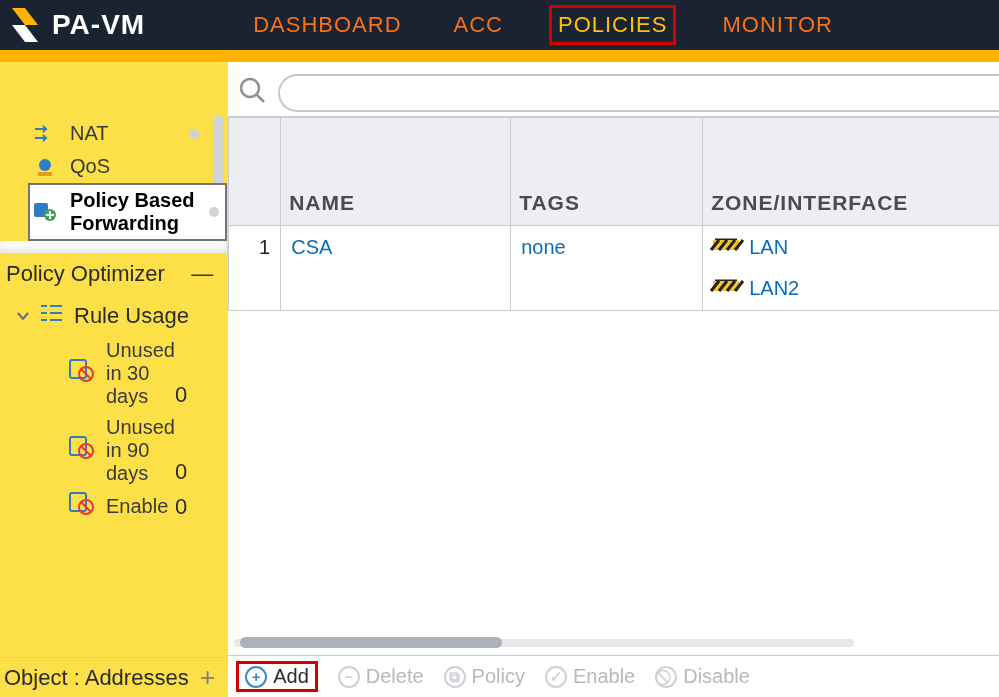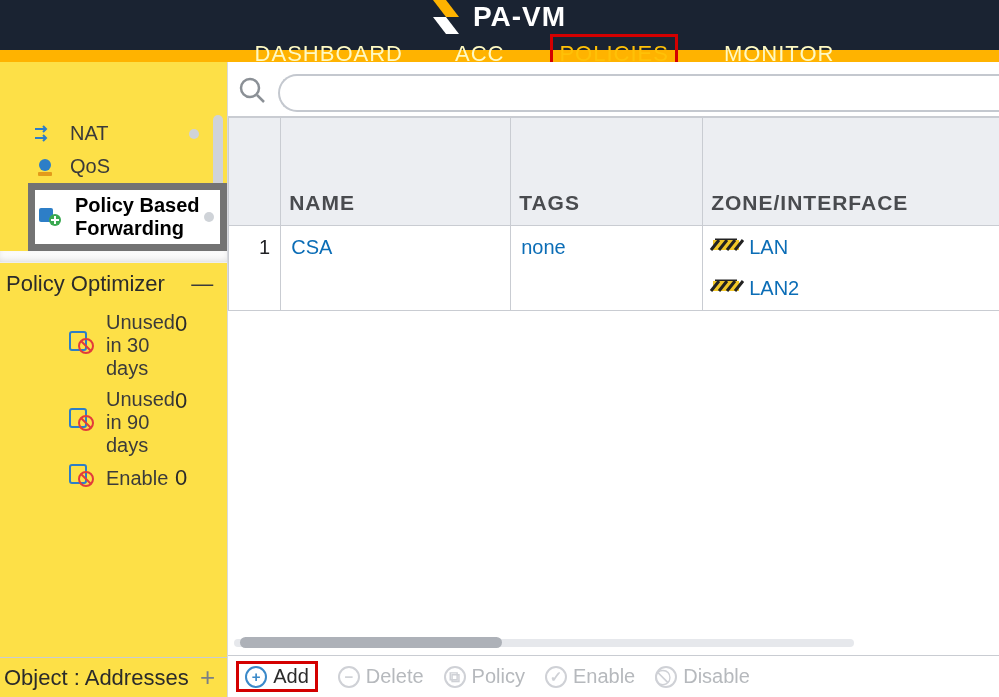--- a/index.html
+++ b/index.html
@@ -12,21 +12,20 @@
     background: #fff;
   }
 
   
   .topbar {
     background: #1a2332;
     height: 50px;
     display: flex;
     align-items: center;
     color: #c0c4c8;
-    flex-direction: column;
   }
   .logo-wrap {
     display: flex;
     align-items: center;
     padding: 0 12px 0 8px;
     gap: 10px;
   }
   .logo-icon svg { display:block; }
   .logo-text {
     color: #ffffff;
@@ -36,21 +35,21 @@
   }
   .topnav {
     display: flex;
     margin-left: 90px;
     height: 100%;
     gap: 40px;
     align-items: center;
   }
   .topnav-item {
     font-size: 22px;
-    color: #fef9c3;
+    color: #f97316;
     letter-spacing: 1px;
     cursor: pointer;
     padding: 4px 6px;
   }
   .topnav-item.active {
     color: #ffc107;
     border: 3px solid #d40000;
   }
 
   .accent-bar { height: 12px; background: #ffb300; margin-top: 0; }
@@ -91,21 +90,21 @@
     cursor:pointer;
     position:relative;
   }
   .policy-item .dot{
     position:absolute; right:28px; width:10px;height:10px;border-radius:50%; background:#cfd3d8;
   }
   .policy-item .icn{ width:26px; display:inline-flex; justify-content:center; }
   .policy-item.selected{
     font-weight:700;
     color:#000;
-    border:7px solid #737373;
+    border:2px solid #737373;
     background:#fff;
     padding:4px 4px;
   }
   .faded-area{
     height:12px;
     background:linear-gradient(#fafafa,#fff);
     border-bottom:1px solid #eee;
     box-shadow:inset 0 -4px 8px -4px rgba(0,0,0,.2);
   }
 
@@ -116,21 +115,21 @@
     cursor:pointer;
   }
   .optimizer-body{ padding:6px 0; }
   .rule-usage{
     display:flex; align-items:center; gap:10px;
     padding:6px 0 6px 16px; font-size:22px; color:#2c2c2c;
     cursor:pointer;
   }
   .rule-usage .chev{ color:#6d6f73; }
   .ru-child{
-    display:flex; align-items:flex-start; justify-content:space-between;
+    display:flex; align-items:flex-end; justify-content:space-between;
     padding:4px 40px 4px 70px; font-size:20px; color:#3b3b3b;
     cursor:pointer;
   }
   .ru-child .l{ display:flex; align-items:center; gap:12px;}
   .ru-child .cnt{ color:#2b2b2b; font-size:22px;}
 
   .left-spacer{ flex:1; }
   .obj-row{
     height:40px; border-top:1px solid #c9ccd2;
     display:flex; align-items:center; justify-content:space-between;
@@ -249,20 +248,34 @@
       </div>
     </div>
 
     <div class="faded-area"></div>
 
     <div class="optimizer-head">
       <span>Policy Optimizer</span>
       <span style="font-weight:300;color:#3b3b3b;">—</span>
     </div>
     <div class="optimizer-body">
+      <div class="rule-usage">
+        <span class="chev">
+          <svg width="14" height="14">
+              <path d="M2 4 L7 10 L12 4" stroke="#6d6f73" stroke-width="2" fill="none"></path>
+            </svg>
+        </span>
+        <span>
+          <svg width="24" height="20">
+              <path d="M1 3 H7 M1 10 H7 M1 17 H7" stroke="#2d7ec7" stroke-width="2"></path>
+              <path d="M10 3 H22 M10 10 H22 M10 17 H22" stroke="#2d7ec7" stroke-width="2"></path>
+            </svg>
+        </span>
+        <span>Rule Usage</span>
+      </div>
 
       <div class="ru-child">
         <span class="l">
           <span>
             <svg width="24" height="22">
                 <rect x="0" y="0" width="16" height="18" rx="2" fill="none" stroke="#2d7ec7" stroke-width="2"></rect>
                 <circle cx="16" cy="14" r="7" fill="none" stroke="#e23b3b" stroke-width="2"></circle>
                 <path d="M11 9 L21 19" stroke="#e23b3b" stroke-width="2"></path>
               </svg>
           </span>

